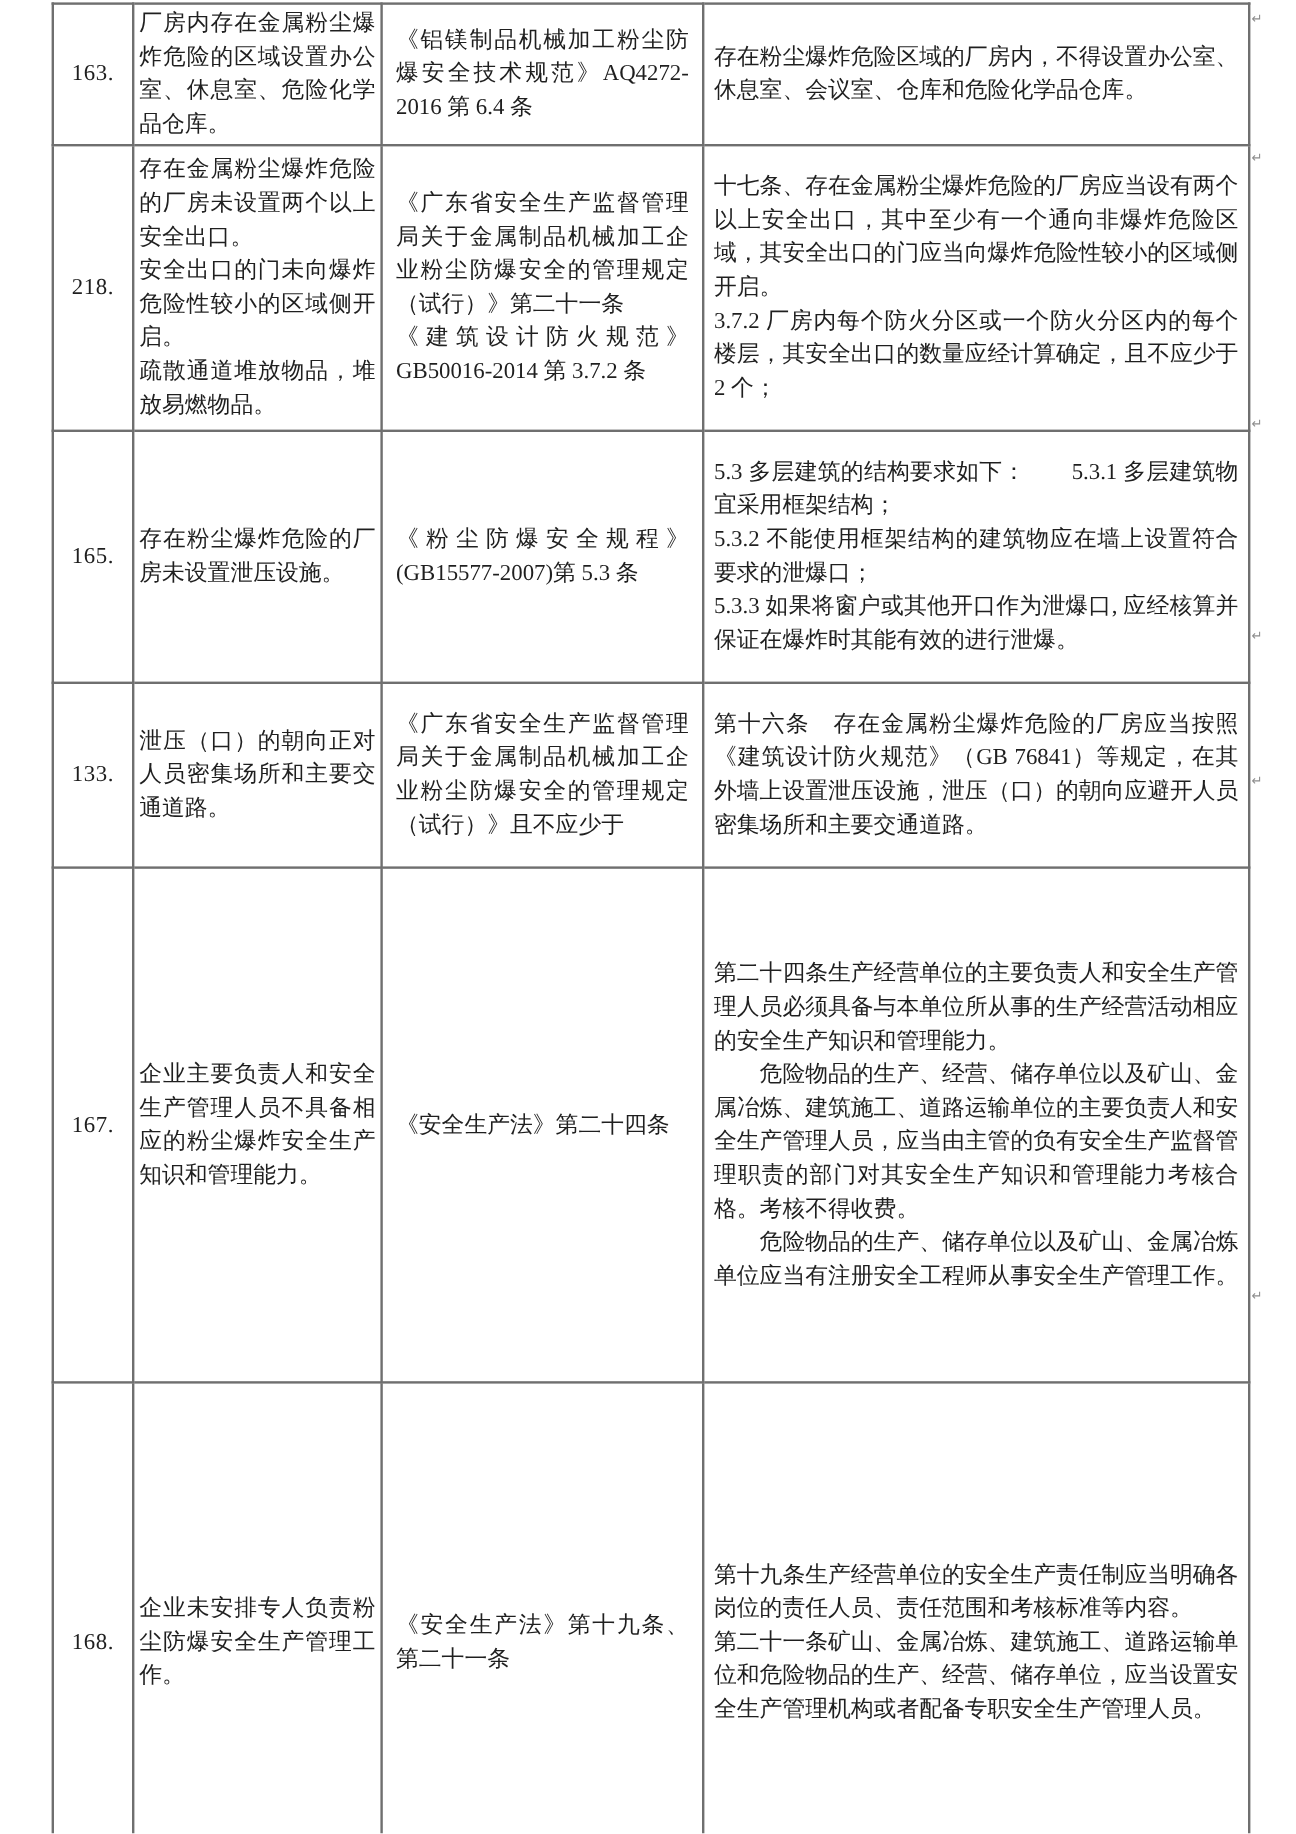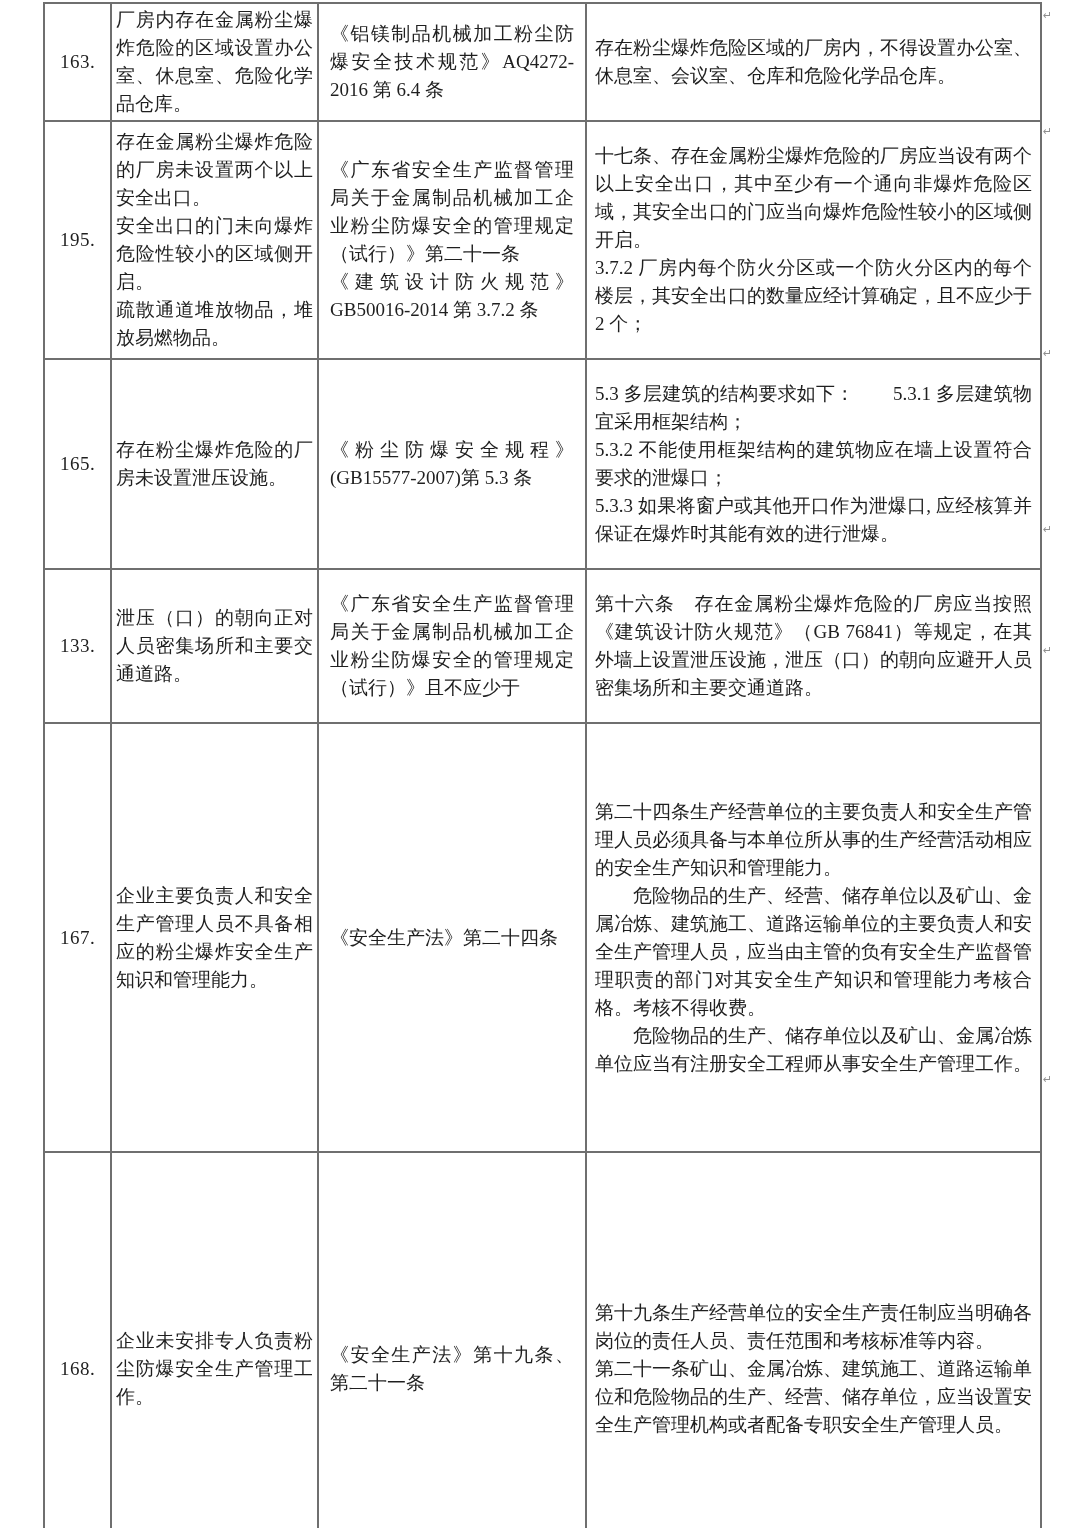--- a/index.html
+++ b/index.html
@@ -101,21 +101,21 @@
             <div class="para">厂房内存在金属粉尘爆炸危险的区域设置办公室、休息室、危险化学品仓库。</div>
           </td>
           <td class="basis">
             <div class="para">《铝镁制品机械加工粉尘防爆安全技术规范》AQ4272-2016 第 6.4 条</div>
           </td>
           <td class="requirement">
             <div class="para">存在粉尘爆炸危险区域的厂房内，不得设置办公室、休息室、会议室、仓库和危险化学品仓库。</div>
           </td>
         </tr>
         <tr class="r1">
-          <td class="no">195.</td>
+          <td class="no">218.</td>
           <td class="problem">
             <div class="para">存在金属粉尘爆炸危险的厂房未设置两个以上安全出口。</div>
             <div class="para">安全出口的门未向爆炸危险性较小的区域侧开启。</div>
             <div class="para">疏散通道堆放物品，堆放易燃物品。</div>
           </td>
           <td class="basis">
             <div class="para">《广东省安全生产监督管理局关于金属制品机械加工企业粉尘防爆安全的管理规定（试行）》第二十一条</div>
             <div class="para">《建筑设计防火规范》GB50016-2014 第 3.7.2 条</div>
           </td>
           <td class="requirement">

